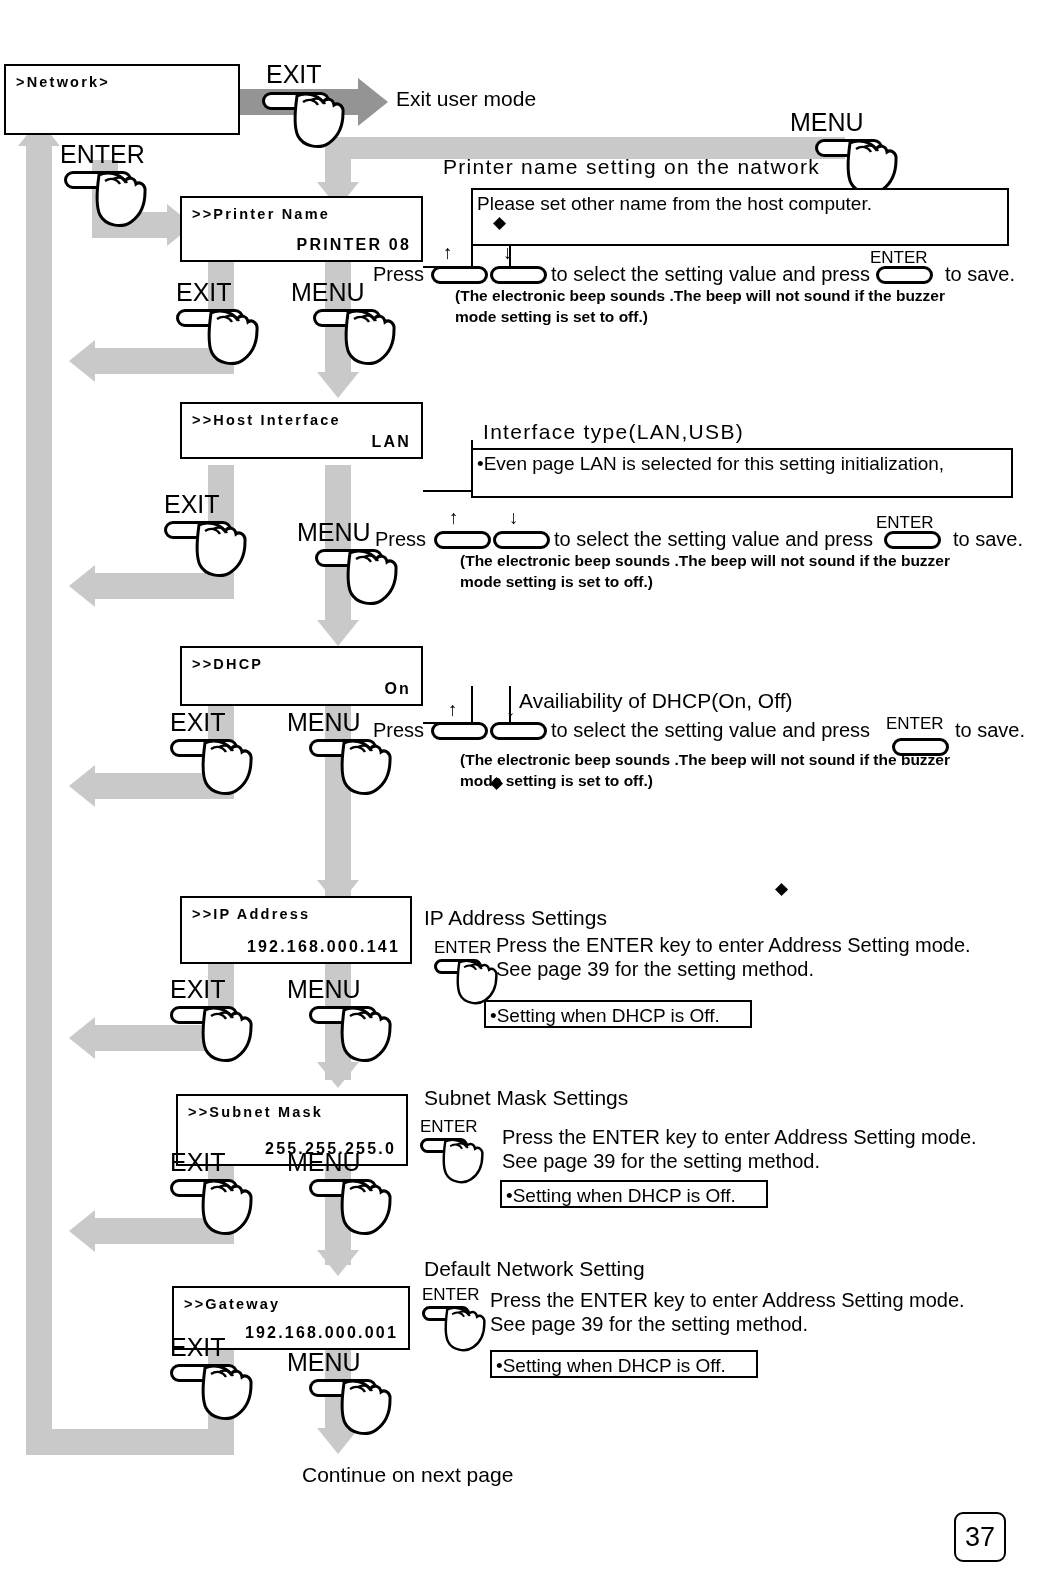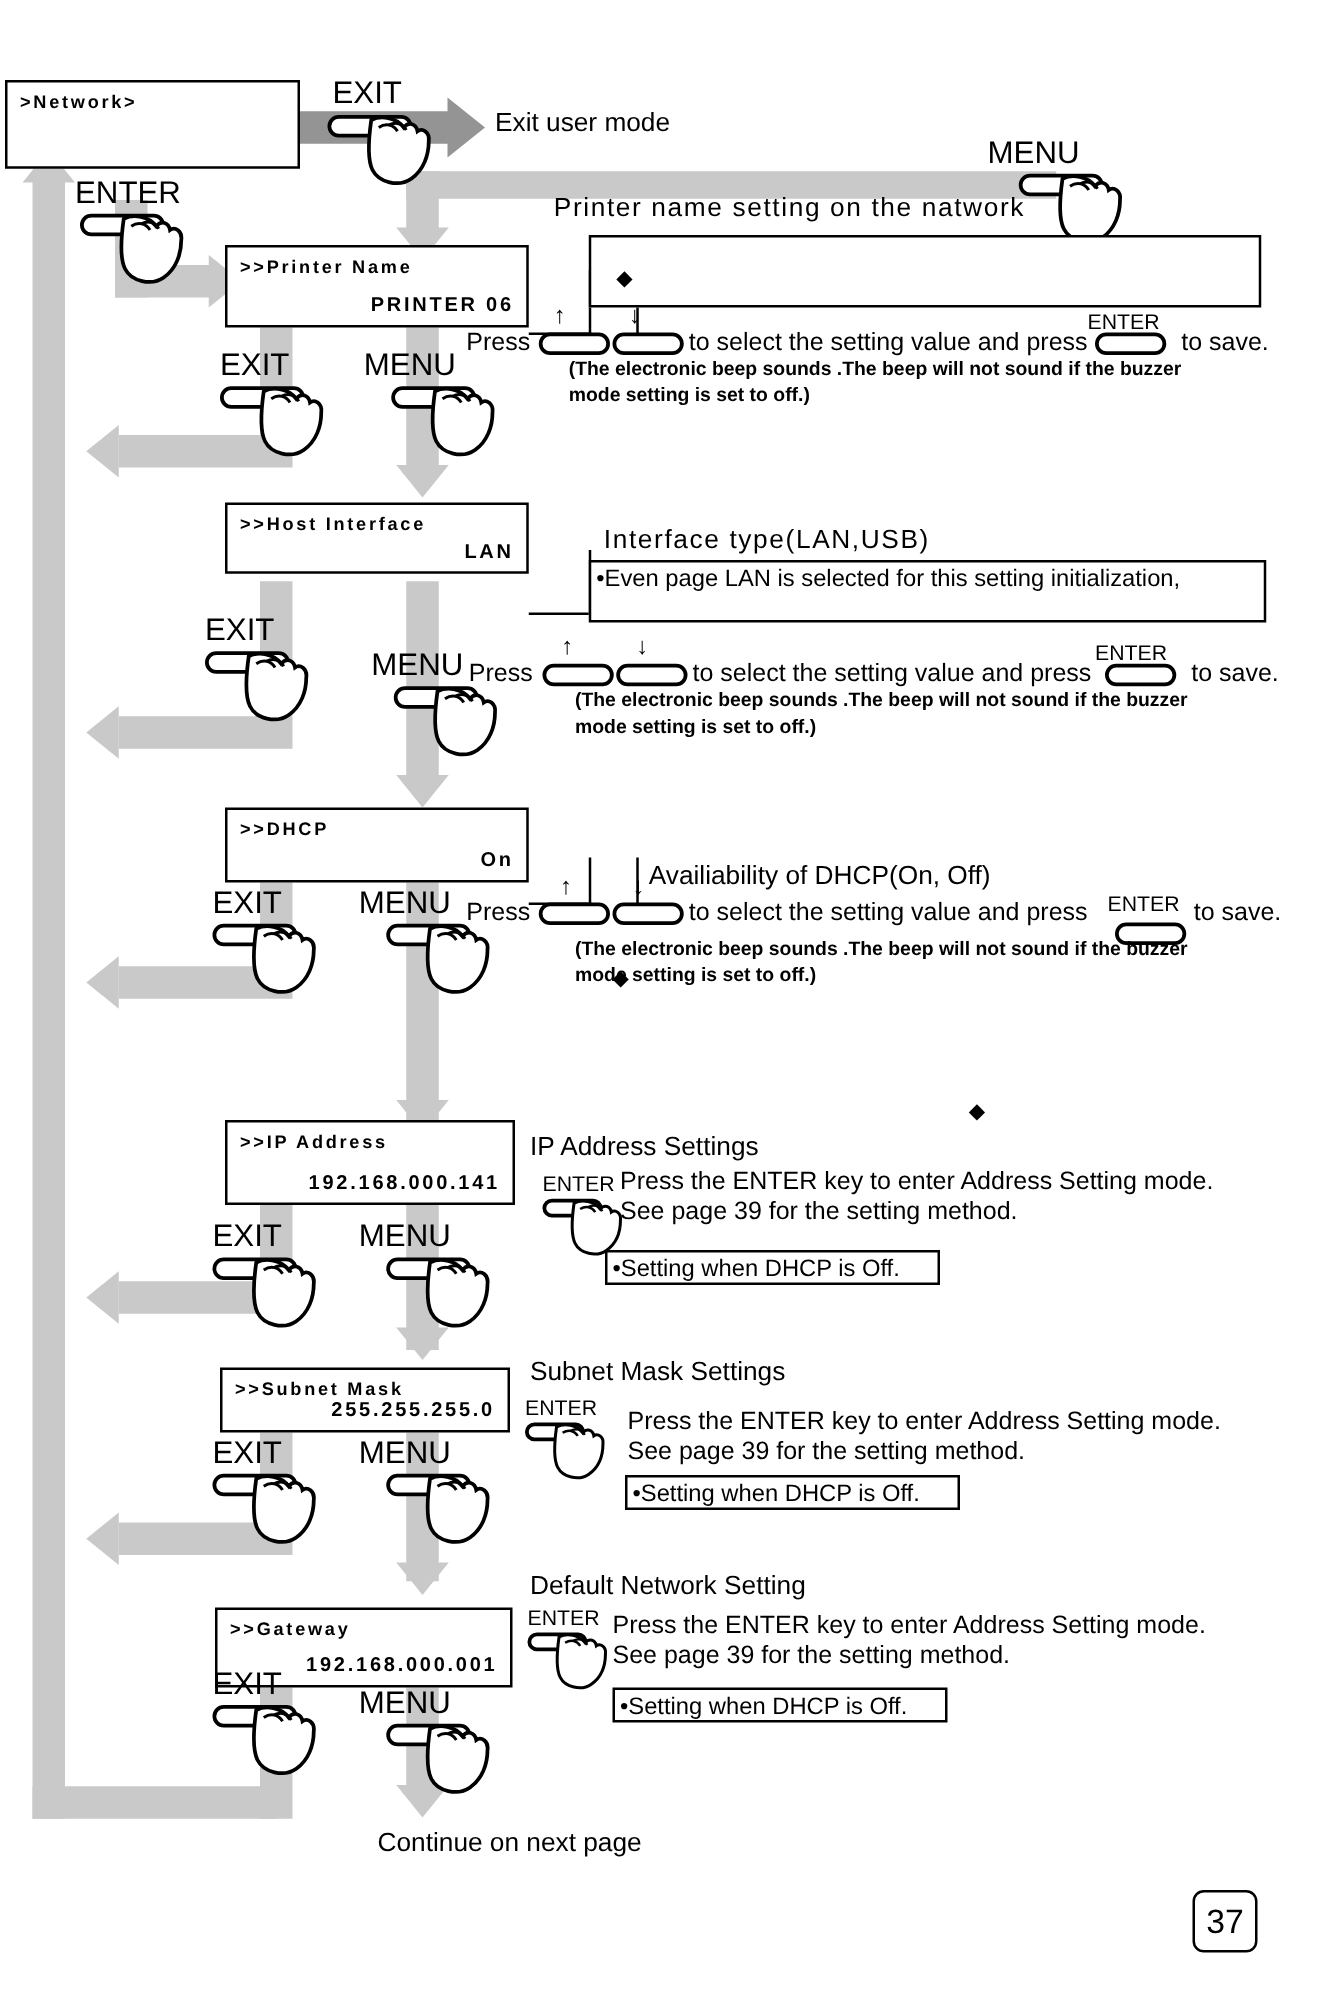--- a/index.html
+++ b/index.html
@@ -172,27 +172,28 @@
     <path d="M6 8 C14 4, 26 6, 32 14 C36 9, 42 11, 43 17 C47 14, 53 18, 52 25 C52 36, 48 48, 38 55 C28 62, 12 58, 7 48 C3 40, 4 22, 6 8 Z" fill="#fff" stroke="#000" stroke-width="3"></path>
     <path d="M12 14 C18 10, 24 12, 27 17" fill="none" stroke="#000" stroke-width="2.4"></path>
     <path d="M20 12 C26 9, 31 11, 34 16" fill="none" stroke="#000" stroke-width="2.4"></path>
   </svg>
 </div>
 
 <div class="heading hdr-spaced" style="left:443px;top:155px;">Printer name setting on the natwork</div>
 
 <div class="lcd" style="left:180px;top:196px;width:243px;height:66px;">
   <span class="lcd-l1">&gt;&gt;Printer Name</span>
-  <span class="lcd-l2">PRINTER 06</span>
+  <span class="lcd-l2">PRINTER 08</span>
 </div>
 
 <div class="connector" style="left:423px;top:216px;width:50px;height:52px;border-width:0 2px 2px 0;"></div>
 <div class="connector" style="left:455px;top:244px;width:56px;height:24px;border-width:0 2px 0 0;"></div>
 
 <div class="note" style="left:471px;top:188px;width:538px;height:58px;">
+  <div>Please set other name from the host computer.</div>
 </div>
 <div class="diamond" style="left:493px;top:212px;">◆</div>
 
 <div class="keywrap" style="left:176px;top:278px;">
   <span class="keylabel">EXIT</span>
   <span class="btn" style="left:0px;top:31px;width:68px;height:18px;"></span>
   <svg class="hand" style="left:29px;top:27px;" width="56" height="62" viewBox="0 0 56 62">
     <path d="M6 8 C14 4, 26 6, 32 14 C36 9, 42 11, 43 17 C47 14, 53 18, 52 25 C52 36, 48 48, 38 55 C28 62, 12 58, 7 48 C3 40, 4 22, 6 8 Z" fill="#fff" stroke="#000" stroke-width="3"></path>
     <path d="M12 14 C18 10, 24 12, 27 17" fill="none" stroke="#000" stroke-width="2.4"></path>
     <path d="M20 12 C26 9, 31 11, 34 16" fill="none" stroke="#000" stroke-width="2.4"></path>
@@ -357,21 +358,21 @@
 <div class="keywrap" style="left:287px;top:975px;">
   <span class="keylabel">MENU</span>
   <span class="btn" style="left:22px;top:31px;width:68px;height:18px;"></span>
   <svg class="hand" style="left:51px;top:27px;" width="56" height="62" viewBox="0 0 56 62">
     <path d="M6 8 C14 4, 26 6, 32 14 C36 9, 42 11, 43 17 C47 14, 53 18, 52 25 C52 36, 48 48, 38 55 C28 62, 12 58, 7 48 C3 40, 4 22, 6 8 Z" fill="#fff" stroke="#000" stroke-width="3"></path>
     <path d="M12 14 C18 10, 24 12, 27 17" fill="none" stroke="#000" stroke-width="2.4"></path>
     <path d="M20 12 C26 9, 31 11, 34 16" fill="none" stroke="#000" stroke-width="2.4"></path>
   </svg>
 </div>
 
-<div class="lcd" style="left:176px;top:1094px;width:232px;height:52px;">
+<div class="lcd" style="left:176px;top:1094px;width:232px;height:72px;">
   <span class="lcd-l1">&gt;&gt;Subnet Mask</span>
   <span class="lcd-l2">255.255.255.0</span>
 </div>
 
 <div class="plain" style="left:424px;top:1085px;font-size:21px;">Subnet Mask Settings</div>
 
 <div class="keywrap" style="left:420px;top:1117px;">
   <span class="keylabel sm">ENTER</span>
   <span class="btn" style="left:0px;top:21px;width:48px;height:15px;"></span>
   <svg class="hand" style="left:20px;top:18px;" width="46" height="50" viewBox="0 0 56 62">

